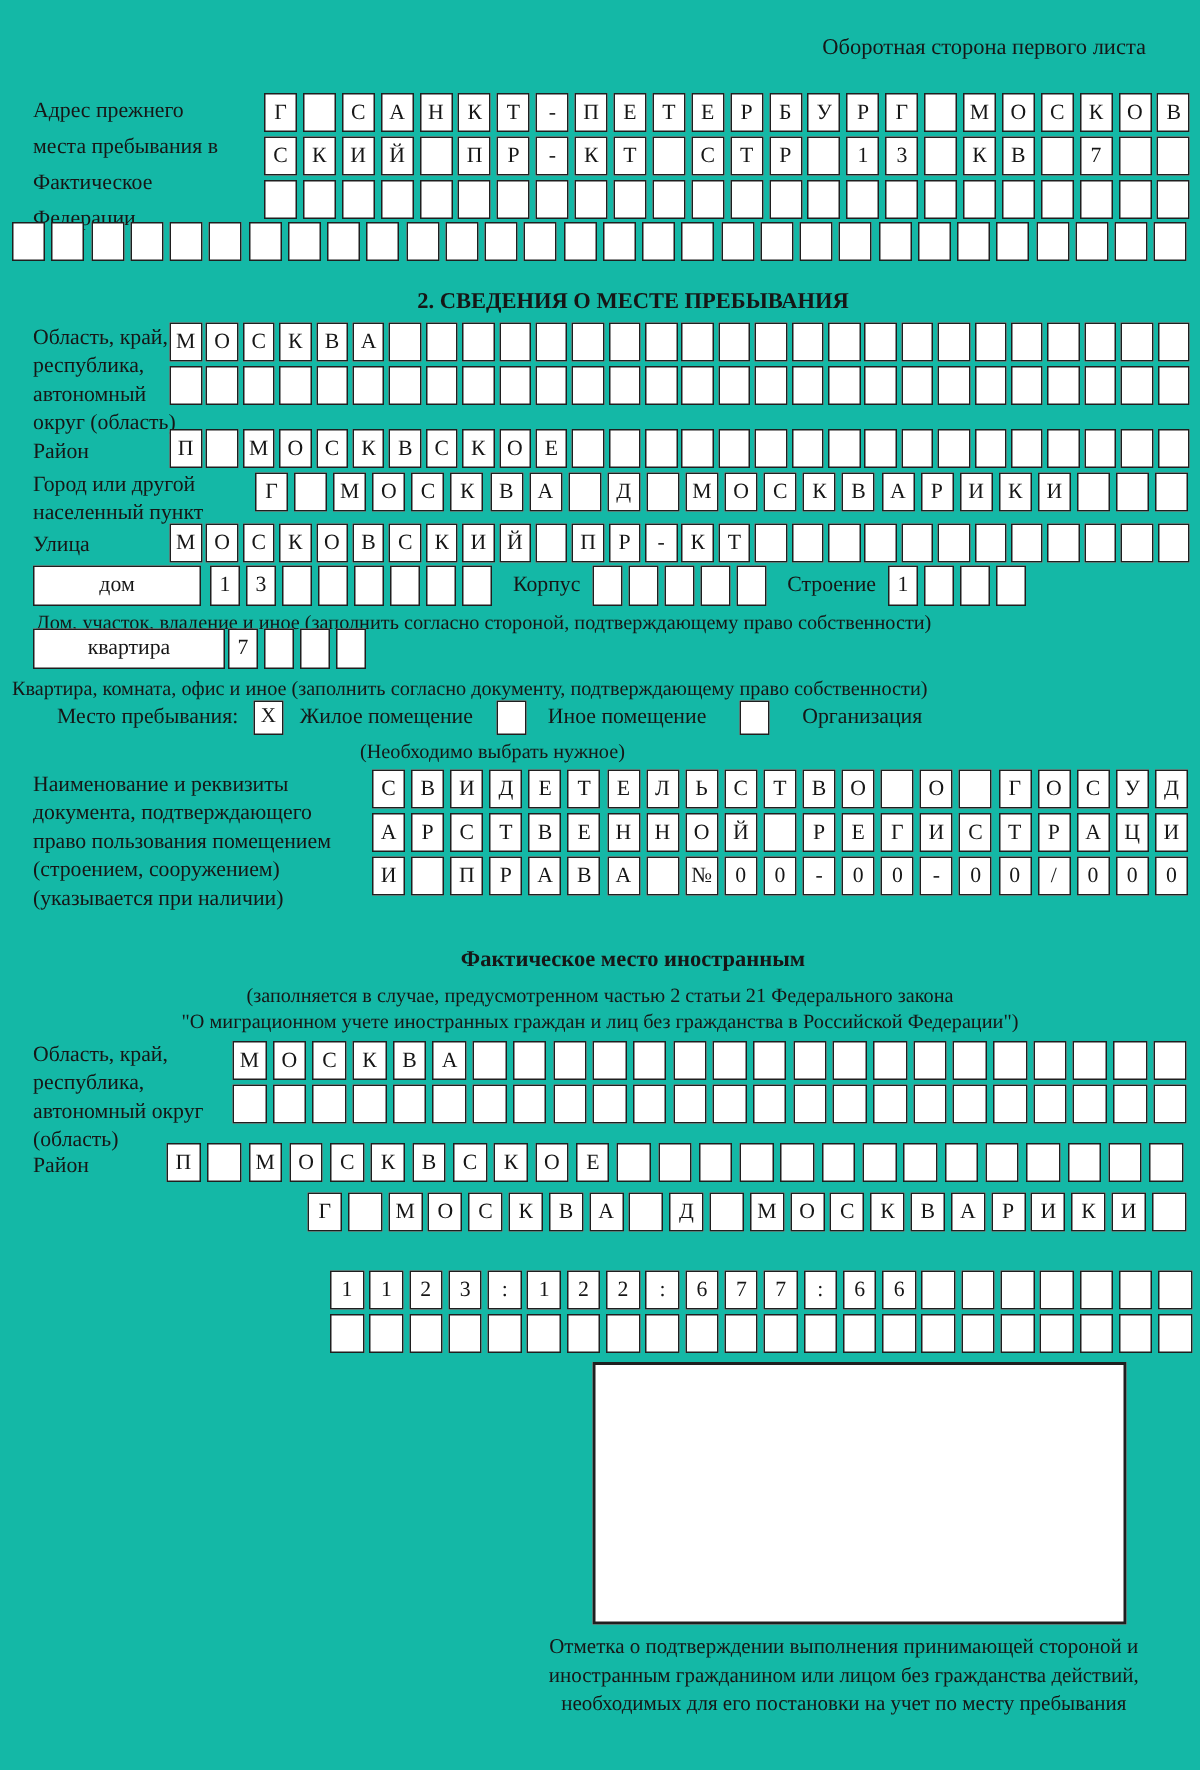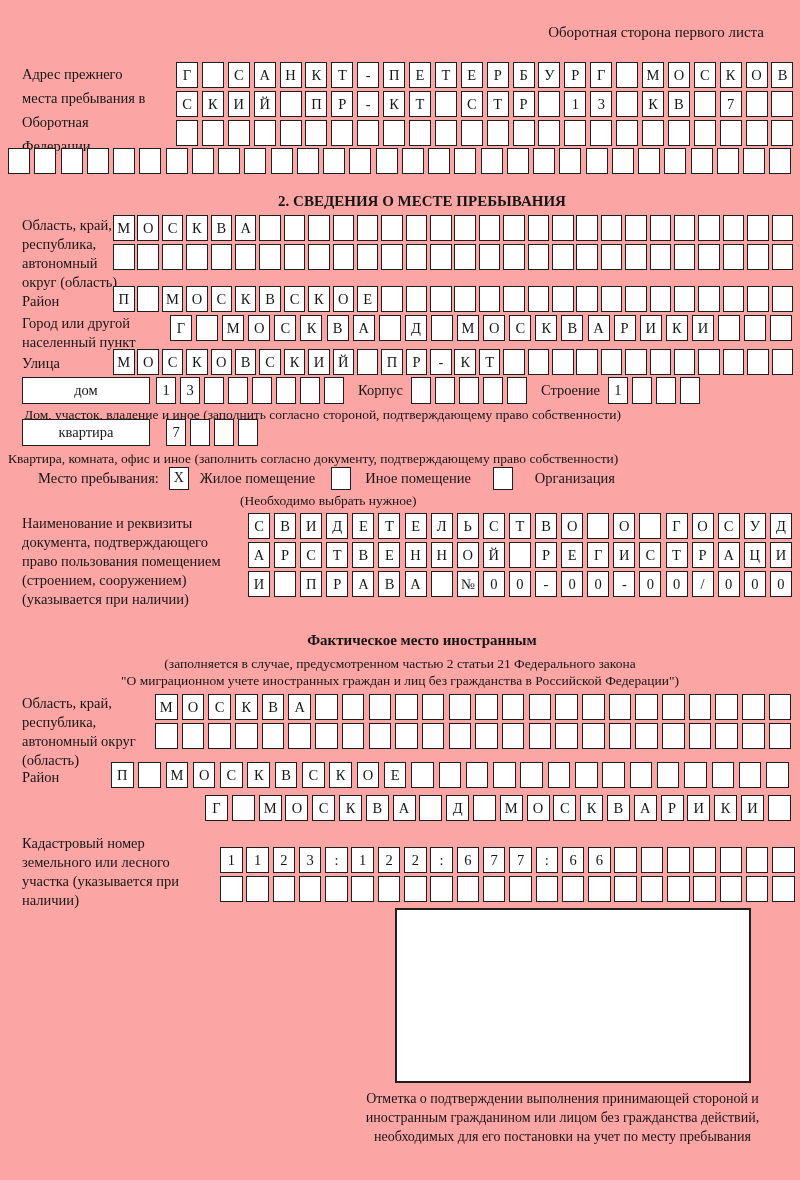--- a/index.html
+++ b/index.html
@@ -1,18 +1,18 @@
 <!DOCTYPE html>
 <html><head>
 <meta charset="utf-8">
 <style>
   html,body{margin:0;padding:0;background:#ffffff;}
   #page{
     position:relative; width:800px; height:1180px; margin:0 auto;
-    background:#fca5a5; color:#161616;
+    background:#14b8a6; color:#161616;
     font-family:"Liberation Serif","DejaVu Serif",serif;
     overflow:hidden;
   }
   .abs{position:absolute;}
   .lbl{font-size:14.5px; line-height:24px;}
   .lbl.tight{line-height:19px;}
   .cap{font-size:13.5px; line-height:17px;}
   .center{text-align:center; width:800px; left:0;}
   .bold{font-weight:bold;padding-left:22px;}
   .row{position:absolute; display:flex; align-items:flex-start;}
@@ -40,21 +40,21 @@
   .res-row{position:absolute; display:flex; align-items:center; font-size:14.5px;}
   .stampbox{position:absolute; box-sizing:border-box; border:2px solid #1f1f1f; background:#fff;}
 </style>
 </head>
 <body>
 
 <div id="page">
 
   <div class="abs" style="top:24px; right:36px; font-size:15px;">Оборотная сторона первого листа</div>
 
-  <div class="abs lbl" style="left:22px; top:62px; width:128px;">Адрес прежнего места пребывания в Оборотная Федерации</div>
+  <div class="abs lbl" style="left:22px; top:62px; width:128px;">Адрес прежнего места пребывания в Фактическое Федерации</div>
 
   <div class="row" style="left:176px; top:62px;  --cw:22px; --gap:3.9px;">
       <span class="cell">Г</span>
       <span class="cell"></span>
       <span class="cell">С</span>
       <span class="cell">А</span>
       <span class="cell">Н</span>
       <span class="cell">К</span>
       <span class="cell">Т</span>
       <span class="cell">-</span>
@@ -311,21 +311,21 @@
       <span class="cell"></span>
       <span class="cell"></span>
       <span class="cell"></span>
       <span class="cell"></span>
       <span class="cell"></span>
       <span class="cell"></span>
       <span class="cell"></span>
     </div>
 
   <div class="row" style="left:22px; top:377px; --cw:20px; --gap:4px; --ch:27px;">
-    <span class="labelbox" style="width:128px; margin-right:6px;">дом</span>
+    <span class="labelbox" style="width:112px; margin-right:6px;">дом</span>
     <span style="display:flex;">
         <span class="cell">1</span>
         <span class="cell">3</span>
         <span class="cell"></span>
         <span class="cell"></span>
         <span class="cell"></span>
         <span class="cell"></span>
         <span class="cell"></span>
         <span class="cell"></span>
       </span>
@@ -341,21 +341,21 @@
     <span style="display:flex;">
         <span class="cell">1</span>
         <span class="cell"></span>
         <span class="cell"></span>
         <span class="cell"></span>
       </span>
   </div>
   <div class="abs cap" style="left:24px; top:406px;">Дом, участок, владение и иное (заполнить согласно стороной, подтверждающему право собственности)</div>
 
   <div class="row" style="left:22px; top:419px; --cw:20px; --gap:4px; --ch:27px;">
-    <span class="labelbox" style="width:128px; margin-right:16px;">квартира</span>
+    <span class="labelbox" style="width:128px; margin-right:2px;">квартира</span>
     <span style="display:flex;">
         <span class="cell">7</span>
         <span class="cell"></span>
         <span class="cell"></span>
         <span class="cell"></span>
       </span>
   </div>
   <div class="abs cap" style="left:8px; top:450px;">Квартира, комната, офис и иное (заполнить согласно документу, подтверждающему право собственности)</div>
 
   <div class="res-row" style="left:38px; top:466px; height:24px;">
@@ -545,21 +545,20 @@
       <span class="cell">К</span>
       <span class="cell">В</span>
       <span class="cell">А</span>
       <span class="cell">Р</span>
       <span class="cell">И</span>
       <span class="cell">К</span>
       <span class="cell">И</span>
       <span class="cell"></span>
     </div>
 
-  <div class="abs lbl tight" style="left:22px; top:834px; width:168px;">Кадастровый номер земельного или лесного участка (указывается при наличии)</div>
   <div class="row" style="left:220px; top:847px; --cw:22.5px; --gap:3.8px;">
       <span class="cell">1</span>
       <span class="cell">1</span>
       <span class="cell">2</span>
       <span class="cell">3</span>
       <span class="cell">:</span>
       <span class="cell">1</span>
       <span class="cell">2</span>
       <span class="cell">2</span>
       <span class="cell">:</span>

